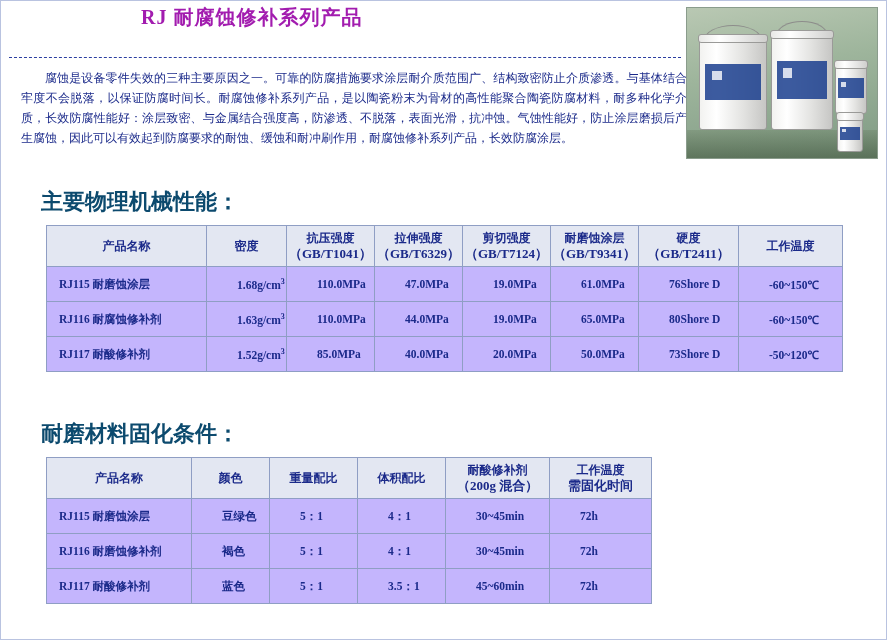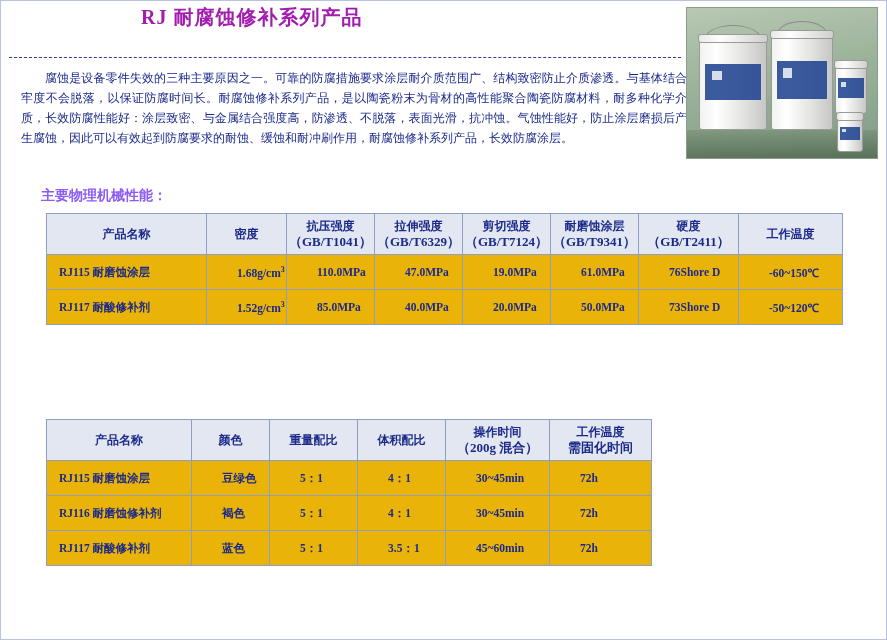--- a/index.html
+++ b/index.html
@@ -121,23 +121,23 @@
     left: 0; right: 0; bottom: 0;
     height: 28px;
     background: linear-gradient(to bottom, rgba(90,110,80,.25), rgba(60,80,55,.55));
   }
 
   
   .section {
     position: relative;
   }
   .section-title {
-    font-size: 14px;
+    font-size: 22px;
     font-weight: bold;
-    color: #8b5cf6;
+    color: #0c4a6e;
     font-family: "DejaVu Sans", sans-serif;
     margin: 0 0 8px 40px;
   }
   .tbl-wrap-1 { position: absolute; left: 0; top: 186px; width: 887px; }
   .tbl-wrap-2 { position: absolute; left: 0; top: 418px; width: 887px; }
 
   table {
     border-collapse: collapse;
     font-size: 11.5px;
     color: #1b2a8a;
@@ -161,21 +161,21 @@
     vertical-align: middle;
     font-weight: bold;
   }
   thead th {
     background: #e3e7f2;
     height: 40px;
     line-height: 15px;
     font-size: 12px;
   }
   tbody td {
-    background: #eab308;
+    background: #c4b5fd;
   }
   tbody td.name {
     text-align: left;
     padding-left: 12px;
   }
   tbody td.val {
     text-align: left;
     padding-left: 30px;
   }
   .sub {
@@ -272,34 +272,45 @@
           <td class="name">RJ115 耐磨蚀涂层</td>
           <td class="val"><span>1.68g/cm</span><sup class="sq">3</sup></td>
           <td class="val">110.0MPa</td>
           <td class="val">47.0MPa</td>
           <td class="val">19.0MPa</td>
           <td class="val">61.0MPa</td>
           <td class="val">76Shore D</td>
           <td class="val">-60~150℃</td>
         </tr>
         <tr>
+          <td class="name">RJ116 耐腐蚀修补剂</td>
+          <td class="val"><span>1.63g/cm</span><sup class="sq">3</sup></td>
+          <td class="val">110.0MPa</td>
+          <td class="val">44.0MPa</td>
+          <td class="val">19.0MPa</td>
+          <td class="val">65.0MPa</td>
+          <td class="val">80Shore D</td>
+          <td class="val">-60~150℃</td>
+        </tr>
+        <tr>
           <td class="name">RJ117 耐酸修补剂</td>
           <td class="val"><span>1.52g/cm</span><sup class="sq">3</sup></td>
           <td class="val">85.0MPa</td>
           <td class="val">40.0MPa</td>
           <td class="val">20.0MPa</td>
           <td class="val">50.0MPa</td>
           <td class="val">73Shore D</td>
           <td class="val">-50~120℃</td>
         </tr>
       </tbody>
     </table>
   </div>
 
   <div class="section tbl-wrap-2">
+    <h2 class="section-title">耐磨材料固化条件：</h2>
     <table class="t2">
       <colgroup>
         <col style="width:145px">
           <col style="width:78px">
           <col style="width:88px">
         <col style="width:88px">
           <col style="width:104px">
           <col style="width:102px">
       </colgroup>
       <thead>
@@ -314,21 +325,21 @@
           </th>
           <th>
             <span>重量配比</span>
             <span class="sub"></span>
           </th>
           <th>
             <span>体积配比</span>
             <span class="sub"></span>
           </th>
           <th>
-            <span>操作时间</span>
+            <span>耐酸修补剂</span>
             <span class="sub">（200g 混合）</span>
           </th>
           <th>
             <span>工作温度</span>
             <span class="sub">需固化时间</span>
           </th>
         </tr>
       </thead>
       <tbody>
         <tr>

